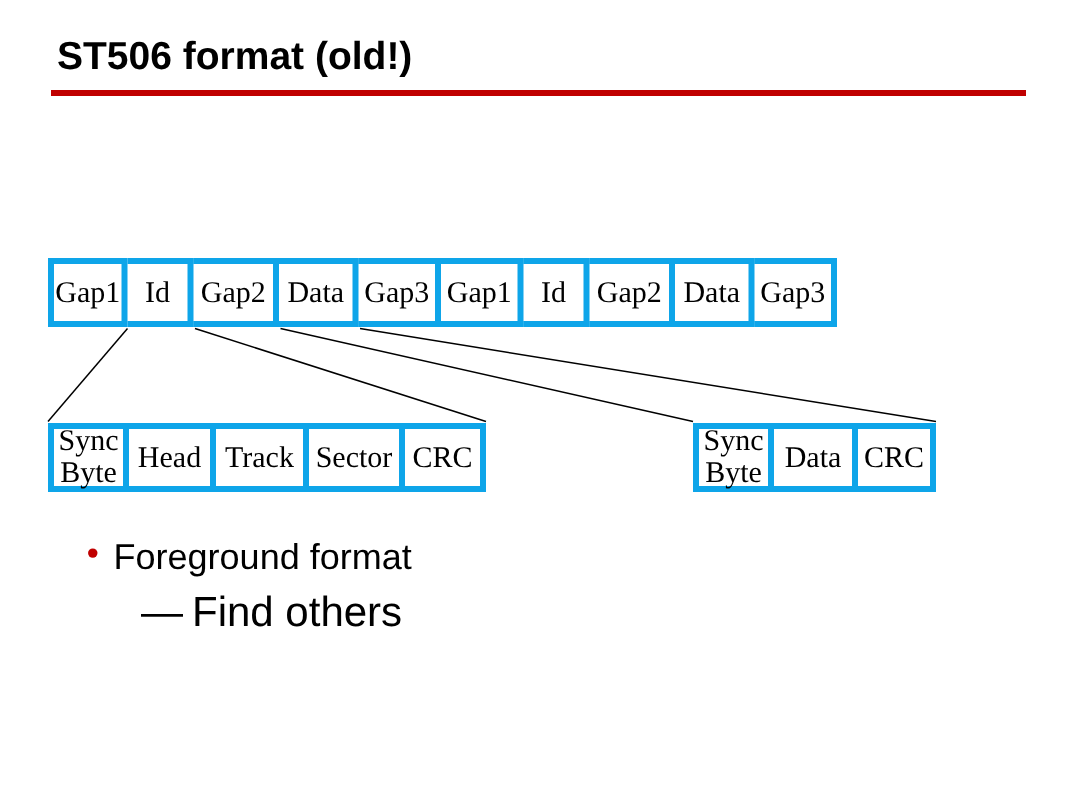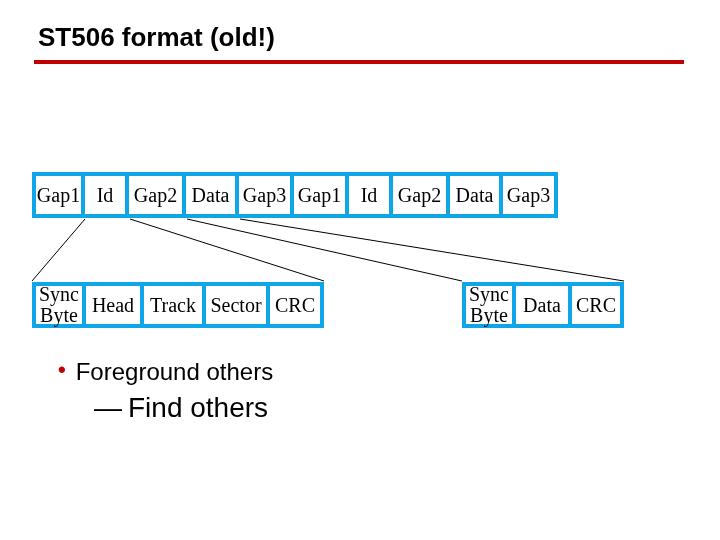--- a/index.html
+++ b/index.html
@@ -132,20 +132,20 @@
 
     <line x1="85" y1="219" x2="32" y2="281" stroke="#000" stroke-width="1"></line>
     <line x1="130" y1="219" x2="324" y2="281" stroke="#000" stroke-width="1"></line>
 
     <line x1="187" y1="219" x2="462" y2="281" stroke="#000" stroke-width="1"></line>
     <line x1="240" y1="219" x2="624" y2="281" stroke="#000" stroke-width="1"></line>
   </svg>
 
   <div class="bullets">
     <p class="b1">
-      <span class="b1-dot">•</span><span>Foreground others</span>
+      <span class="b1-dot">•</span><span>Foreground format</span>
     </p>
     <p class="b2">
       <span class="b2-dash">—</span><span>Find others</span>
     </p>
   </div>
 
 </div>
 
 </body></html>

